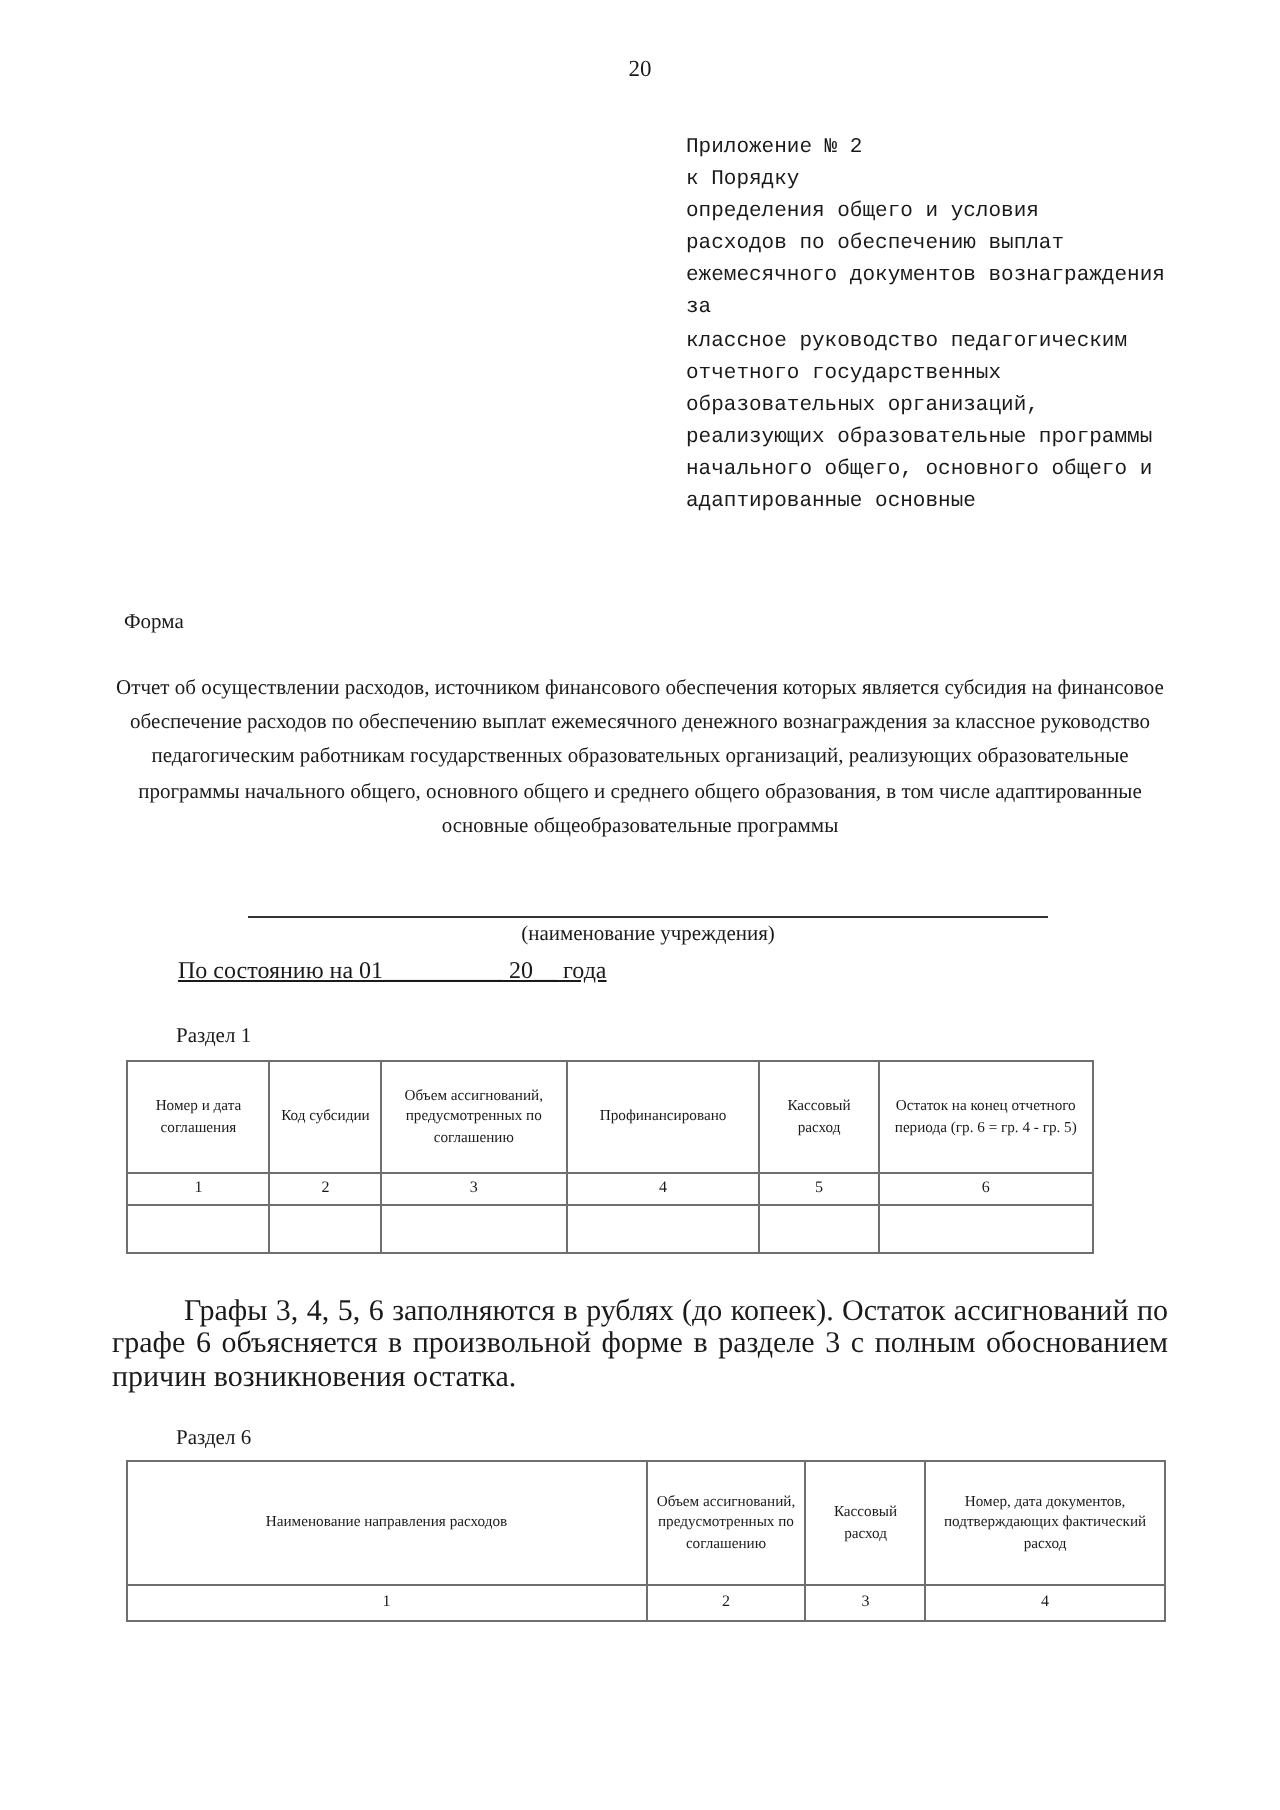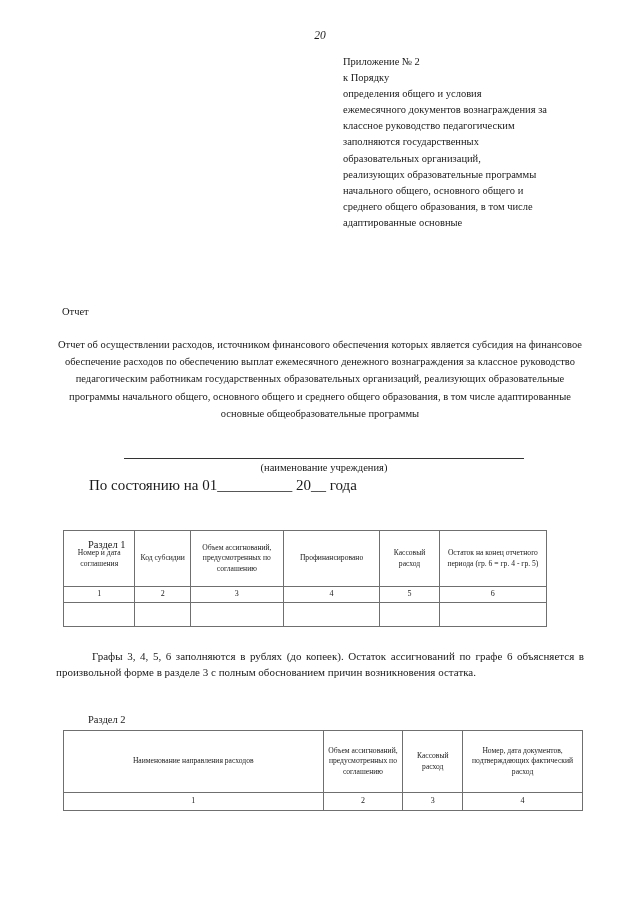--- a/index.html
+++ b/index.html
@@ -27,32 +27,32 @@
 
   
   .page-number {
     position: absolute;
     top: 28px;
     left: 0;
     width: 640px;
     text-align: center;
     font-size: 11.5px;
     line-height: 14px;
-    font-style: italic;
   }
 
   
   .ref-block {
     position: absolute;
-    top: 54px;
+    top: 66px;
     left: 343px;
     width: 250px;
     font-size: 10.5px;
     line-height: 16.1px;
     text-align: left;
+    font-family: Liberation Mono, monospace;
   }
   .ref-block .ref-line {
     white-space: pre-wrap;
   }
 
   
   .forma {
     position: absolute;
     top: 305px;
     left: 62px;
@@ -86,32 +86,33 @@
     left: 124px;
     width: 400px;
     text-align: center;
     font-size: 10.5px;
     line-height: 15px;
   }
   .state-line {
     position: absolute;
     top: 478px;
     left: 89px;
-    font-size: 15px;
+    font-size: 12px;
     line-height: 15px;
     white-space: pre;
+    text-decoration: underline;
   }
 
   
   .section-label {
     position: absolute;
     font-size: 10.5px;
     line-height: 14px;
   }
-  .section-label.s1 { top: 512px; left: 88px; margin-top: 26px; }
+  .section-label.s1 { top: 512px; left: 88px; }
   .section-label.s2 { top: 713px; left: 88px; }
 
   
   table.doc-table {
     position: absolute;
     border-collapse: collapse;
     font-size: 7.6px;
     line-height: 10.4px;
     table-layout: fixed;
   }
@@ -147,48 +148,48 @@
   }
   #table-section-2 thead td { height: 62px; }
   #table-section-2 tr.num-row td { height: 18px; }
 
   
   .note-para {
     position: absolute;
     top: 648px;
     left: 56px;
     width: 528px;
-    font-size: 11px;
+    font-size: 15px;
     line-height: 16.4px;
     text-align: justify;
     text-indent: 36px;
   }
 </style>
 </head>
 <body>
 
 <div class="page">
 
   <div class="page-number">20</div>
 
   <div class="ref-block">
     <div class="ref-line">Приложение № 2</div>
     <div class="ref-line">к Порядку</div>
     <div class="ref-line">определения общего и условия</div>
+    <div class="ref-line">расходов по обеспечению выплат</div>
     <div class="ref-line">ежемесячного документов вознаграждения за</div>
     <div class="ref-line">классное руководство педагогическим</div>
-    <div class="ref-line">заполняются государственных</div>
+    <div class="ref-line">отчетного государственных</div>
     <div class="ref-line">образовательных организаций,</div>
     <div class="ref-line">реализующих образовательные программы</div>
     <div class="ref-line">начального общего, основного общего и</div>
-    <div class="ref-line">среднего общего образования, в том числе</div>
     <div class="ref-line">адаптированные основные</div>
   </div>
 
-  <div class="forma">Отчет</div>
+  <div class="forma">Форма</div>
 
   <div class="title-block">Отчет об осуществлении расходов, источником финансового обеспечения которых является субсидия на финансовое обеспечение расходов по обеспечению выплат ежемесячного денежного вознаграждения за классное руководство педагогическим работникам государственных образовательных организаций, реализующих образовательные программы начального общего, основного общего и среднего общего образования, в том числе адаптированные основные общеобразовательные программы</div>
 
   <div class="inst-rule"></div>
   <div class="inst-caption">(наименование учреждения)</div>
 
   <div class="state-line">По состоянию на 01__________ 20__ года</div>
 
   <div class="section-label s1">Раздел 1</div>
 
@@ -226,21 +227,21 @@
         <td></td>
         <td></td>
         <td></td>
         <td></td>
       </tr>
     </tbody>
   </table>
 
   <div class="note-para">Графы 3, 4, 5, 6 заполняются в рублях (до копеек). Остаток ассигнований по графе 6 объясняется в произвольной форме в разделе 3 с полным обоснованием причин возникновения остатка.</div>
 
-  <div class="section-label s2">Раздел 2</div>
+  <div class="section-label s2">Раздел 6</div>
 
   <table class="doc-table" id="table-section-2">
     <colgroup>
       <col style="width:50.0%">
       <col style="width:15.4%">
       <col style="width:11.5%">
       <col style="width:23.1%">
     </colgroup>
     <thead>
       <tr>

